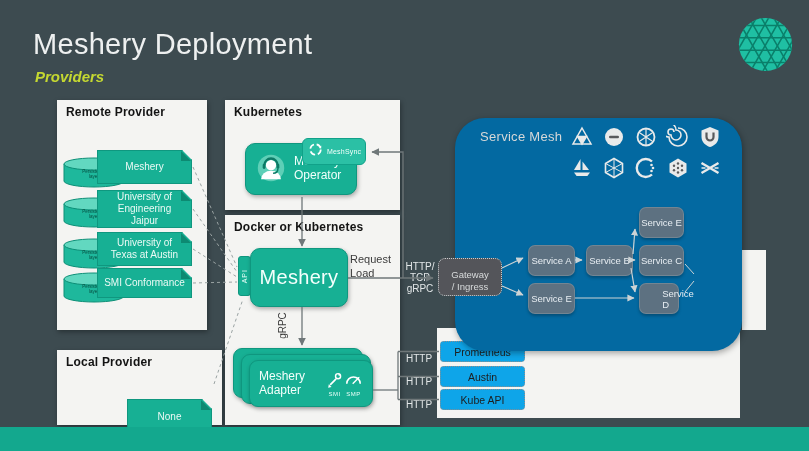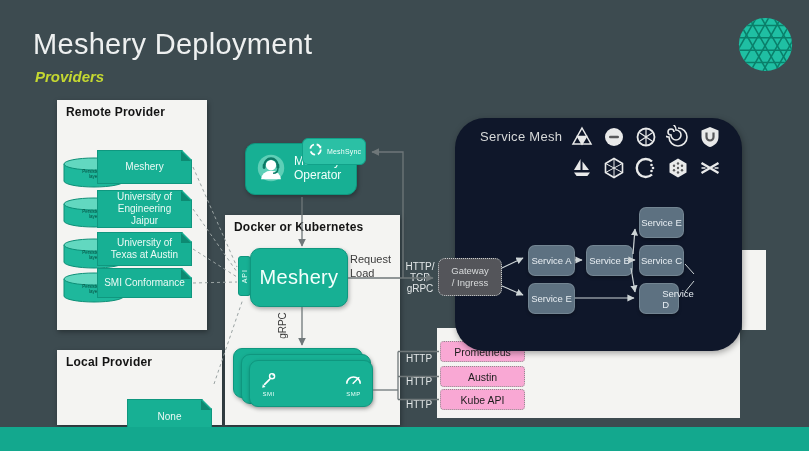--- a/index.html
+++ b/index.html
@@ -39,34 +39,34 @@
   .req-label{position:absolute;font-size:11px;color:#3c3c3c;text-align:left;line-height:1.25;}
 
   .stackbox{position:absolute;background:#17b094;border:1px solid #0f977f;border-radius:9px;box-shadow:1px 2px 4px rgba(0,0,0,.3);}
   .stack-front{display:flex;align-items:center;justify-content:space-between;padding:4px 9px;}
   .adapter-label{font-size:12px;line-height:1.15;color:#f2fffb;}
   .badge{display:flex;flex-direction:column;align-items:center;gap:1px;}
   .badge-label{font-size:6px;color:#eafff9;letter-spacing:.5px;}
 
   .strip-label{position:absolute;color:#e3e7e8;font-size:10px;text-align:center;line-height:11px;}
 
-  .mesh-box{position:absolute;left:455px;top:118px;width:287px;height:233px;background:#0f172a;border-radius:30px;box-shadow:1px 2px 6px rgba(0,0,0,.35);}
+  .mesh-box{position:absolute;left:455px;top:118px;width:287px;height:233px;background:#0369a1;border-radius:30px;box-shadow:1px 2px 6px rgba(0,0,0,.35);}
   .mesh-title{position:absolute;left:25px;top:11px;font-size:13px;color:#d6d8d8;letter-spacing:.3px;}
   .logo-grid{position:absolute;left:113px;top:5px;width:170px;display:flex;flex-wrap:wrap;gap:3px 4px;}
   .logo-cell{width:28px;height:28px;display:flex;align-items:center;justify-content:center;}
 
   .svc{position:absolute;background:#5d7181;border:1px solid rgba(255,255,255,.14);border-radius:7px;
        display:flex;align-items:center;justify-content:center;font-size:9.5px;color:#e7edf2;
        box-shadow:0 2px 3px rgba(0,0,0,.25);}
   .gate{position:absolute;background:#54555a;border:1.5px dotted #c9cdce;border-radius:7px;
-       display:flex;align-items:center;justify-content:center;text-align:center;
+       display:flex;align-items:flex-end;justify-content:center;text-align:center;
        font-size:9.5px;line-height:1.25;color:#d8dbdc;padding:2px 12px;z-index:4;}
   .white-strip{position:absolute;background:#f4f4f2;}
 
-  .endpoint{position:absolute;background:#f9a8d4;border:1.3px dotted #8f8f8f;border-radius:4px;
+  .endpoint{position:absolute;background:#0ea5e9;border:1.3px dotted #8f8f8f;border-radius:4px;
        display:flex;align-items:center;justify-content:center;font-size:10.5px;color:#1d1d1d;}
 
   .footer-bar{position:absolute;left:0;top:427px;width:809px;height:24px;background:#13a88e;}
 
   .logo-mark{position:absolute;left:737px;top:16px;}
   #overlay{position:absolute;left:0;top:0;z-index:9;pointer-events:none;}
 </style>
 </head>
 <body>
 
@@ -151,20 +151,23 @@
     <span>SMI Conformance</span>
   </div>
 
   <div class="panel" style="left:57px;top:350px;width:165px;height:75px;">
     <div class="panel-title">Local Provider</div>
   </div>
   <div class="gbox" style="left:127px;top:375px;width:85px;height:35px;margin-top:24px;">
     <span>None</span>
   </div>
 
+  <div class="panel" style="left:225px;top:100px;width:175px;height:110px;">
+    <div class="panel-title">Kubernetes</div>
+  </div>
   <div class="rounded-green operator-box" style="left:245px;top:143px;width:112px;height:52px;">
     <span>
       <svg width="34" height="34" viewBox="0 0 36 36">
         <circle cx="18" cy="19" r="14" fill="#5ecfb7"></circle>
         <circle cx="18" cy="16" r="5.5" fill="#ffffff"></circle>
         <path d="M7.5 31 a10.5 9 0 0 1 21 0 Z" fill="#ffffff"></path>
         <path d="M11 16 a7 7 0 0 1 14 0" fill="none" stroke="#0c7a66" stroke-width="2.4"></path>
         <rect x="9.2" y="14.5" width="3" height="5.5" rx="1.4" fill="#0c7a66"></rect>
         <rect x="23.8" y="14.5" width="3" height="5.5" rx="1.4" fill="#0c7a66"></rect>
         <path d="M25.2 20 q0 4.5 -5 4.5" fill="none" stroke="#0c7a66" stroke-width="1.6"></path>
@@ -193,20 +196,21 @@
   </div>
   <div class="req-label" style="left:350px;top:253px;width:46px;">
     <div>Request</div>
     <div>Load</div>
   </div>
   <div class="rot-label" style="left:262px;top:320px;width:40px;text-align:center;">gRPC</div>
 
   <div class="stackbox" style="left:233px;top:348px;width:130px;height:50px;"></div>
   <div class="stackbox" style="left:241px;top:354px;width:130px;height:50px;"></div>
   <div class="stackbox stack-front" style="left:249px;top:360px;width:124px;height:47px;">
+    <span class="adapter-label">Meshery Adapter</span>
     <span class="badge">
       <svg width="19" height="19" viewBox="0 0 24 24">
         <circle cx="16.5" cy="6.5" r="3.2" fill="none" stroke="#ffffff" stroke-width="1.8"></circle>
         <circle cx="18" cy="4.8" r="1.2" fill="#ffffff"></circle>
         <path d="M6.5 17.5 L14 10" stroke="#ffffff" stroke-width="2.2"></path>
         <path d="M4 21 l0.8 -4.2 l3.4 3.4 Z" fill="#ffffff"></path>
       </svg>
       <span class="badge-label">SMI</span>
     </span>
     <span class="badge">

